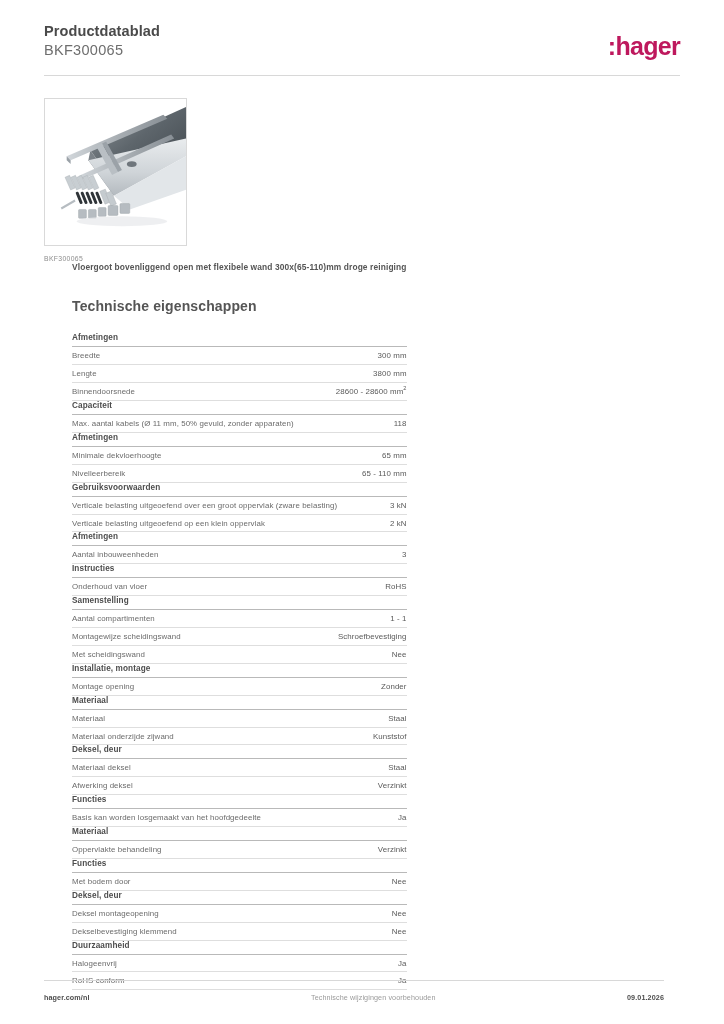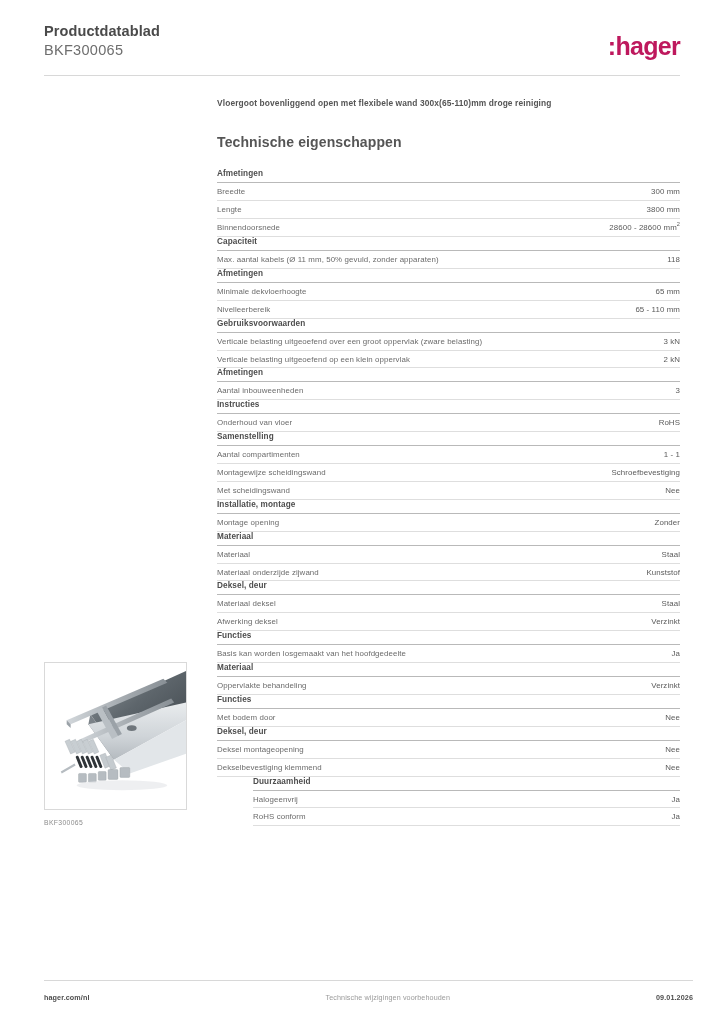--- a/index.html
+++ b/index.html
@@ -54,22 +54,23 @@
   }
   .header-rule {
     margin-top: 16px;
     height: 1px;
     background: #d8d8d8;
   }
 
   
   .content {
     display: flex;
-    align-items: flex-end;
+    align-items: flex-start;
     padding-top: 22px;
+    flex-direction: column;
   }
   .left-col {
     width: 145px;
     flex: 0 0 145px;
   }
   .product-image-box {
     width: 143px;
     height: 148px;
     border: 1px solid #d9d9d9;
     background: #ffffff;
@@ -102,21 +103,21 @@
     color: #555555;
     letter-spacing: 0.12px;
   }
 
   
   .spec-table {
     margin-top: 19px;
     width: 100%;
   }
   .spec-group { }
-  .spec-group:last-child { margin-bottom: 0; margin-left: 36px; }
+  .spec-group:last-child { margin-bottom: 0; }
 
   .group-title {
     font-size: 8.2px;
     font-weight: bold;
     color: #4d4d4d;
     padding-bottom: 4px;
     border-bottom: 1px solid #b9b9b9;
     letter-spacing: 0.1px;
   }
   .spec-row {
@@ -142,21 +143,21 @@
   .spec-value sup {
     font-size: 5.6px;
     vertical-align: super;
     line-height: 0;
   }
 
   
   .footer {
     position: absolute;
     left: 44px;
-    right: 31px;
+    right: 60px;
     bottom: 22px;
   }
   .footer-rule {
     height: 1px;
     background: #d8d8d8;
     margin-bottom: 12px;
   }
   .footer-row {
     display: flex;
     align-items: center;

